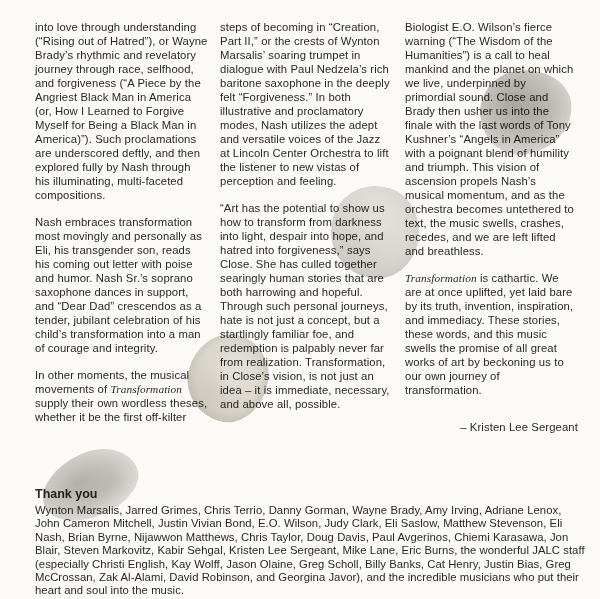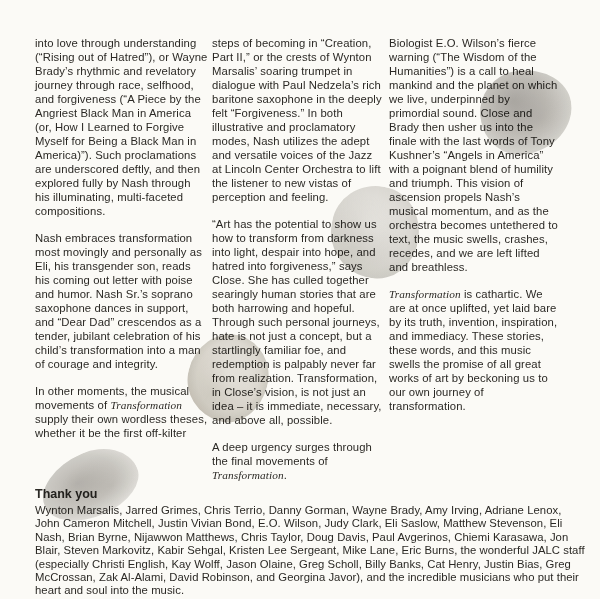--- a/index.html
+++ b/index.html
@@ -13,24 +13,24 @@
     background:#e8e6e2;
   }
   .page{
     position:relative;
     width:600px;height:599px;
     background:var(--paper);
     overflow:hidden;
   }
   .columns{
     position:absolute;
-    left:35px;top:36px;
+    left:35px;top:20px;
     width:550px;
     display:flex;
-    gap:4px;
+    gap:12px;
   }
   .col{
     width:173px;
     font-size:11.3px;
     line-height:14px;
     color:var(--ink);
     letter-spacing:0.1px;
   }
   .col p{
     margin:0 0 13px 0;
@@ -104,25 +104,25 @@
 
   <div class="columns">
     <div class="col">
       <p><span>into love through understanding (“Rising out of Hatred”), or Wayne Brady’s rhythmic and revelatory journey through race, selfhood, and forgiveness (“A Piece by the Angriest Black Man in America (or, How I Learned to Forgive Myself for Being a Black Man in America)”). Such proclamations are underscored deftly, and then explored fully by Nash through his illuminating, multi-faceted compositions.</span></p>
       <p><span>Nash embraces transformation most movingly and personally as Eli, his transgender son, reads his coming out letter with poise and humor. Nash Sr.’s soprano saxophone dances in support, and “Dear Dad” crescendos as a tender, jubilant celebration of his child’s transformation into a man of courage and integrity.</span></p>
       <p><span>In other moments, the musical movements of </span><em>Transformation</em><span> supply their own wordless theses, whether it be the first off-kilter</span></p>
     </div>
     <div class="col">
       <p><span>steps of becoming in “Creation, Part II,” or the crests of Wynton Marsalis’ soaring trumpet in dialogue with Paul Nedzela’s rich baritone saxophone in the deeply felt “Forgiveness.” In both illustrative and proclamatory modes, Nash utilizes the adept and versatile voices of the Jazz at Lincoln Center Orchestra to lift the listener to new vistas of perception and feeling.</span></p>
       <p><span>“Art has the potential to show us how to transform from darkness into light, despair into hope, and hatred into forgiveness,” says Close. She has culled together searingly human stories that are both harrowing and hopeful. Through such personal journeys, hate is not just a concept, but a startlingly familiar foe, and redemption is palpably never far from realization. Transformation, in Close’s vision, is not just an idea – it is immediate, necessary, and above all, possible.</span></p>
-      <p><span>A deep urgency surges through the final movements of </span><em>Transformation</em><span>.</span></p>
     </div>
     <div class="col">
       <p><span>Biologist E.O. Wilson’s fierce warning (“The Wisdom of the Humanities”) is a call to heal mankind and the planet on which we live, underpinned by primordial sound. Close and Brady then usher us into the finale with the last words of Tony Kushner’s “Angels in America” with a poignant blend of humility and triumph. This vision of ascension propels Nash’s musical momentum, and as the orchestra becomes untethered to text, the music swells, crashes, recedes, and we are left lifted and breathless.</span></p>
       <p><em>Transformation</em><span> is cathartic. We are at once uplifted, yet laid bare by its truth, invention, inspiration, and immediacy. These stories, these words, and this music swells the promise of all great works of art by beckoning us to our own journey of transformation.</span></p>
+      <p class="signature">– Kristen Lee Sergeant</p>
     </div>
   </div>
 
   <div class="thankyou">
     <div class="ty-heading">Thank you</div>
     <div class="ty-body">Wynton Marsalis, Jarred Grimes, Chris Terrio, Danny Gorman, Wayne Brady, Amy Irving, Adriane Lenox, John Cameron Mitchell, Justin Vivian Bond, E.O. Wilson, Judy Clark, Eli Saslow, Matthew Stevenson, Eli Nash, Brian Byrne, Nijawwon Matthews, Chris Taylor, Doug Davis, Paul Avgerinos, Chiemi Karasawa, Jon Blair, Steven Markovitz, Kabir Sehgal, Kristen Lee Sergeant, Mike Lane, Eric Burns, the wonderful JALC staff (especially Christi English, Kay Wolff, Jason Olaine, Greg Scholl, Billy Banks, Cat Henry, Justin Bias, Greg McCrossan, Zak Al-Alami, David Robinson, and Georgina Javor), and the incredible musicians who put their heart and soul into the music.</div>
   </div>
 
   <div class="stain stain-a"></div>
   <div class="stain stain-b"></div>

